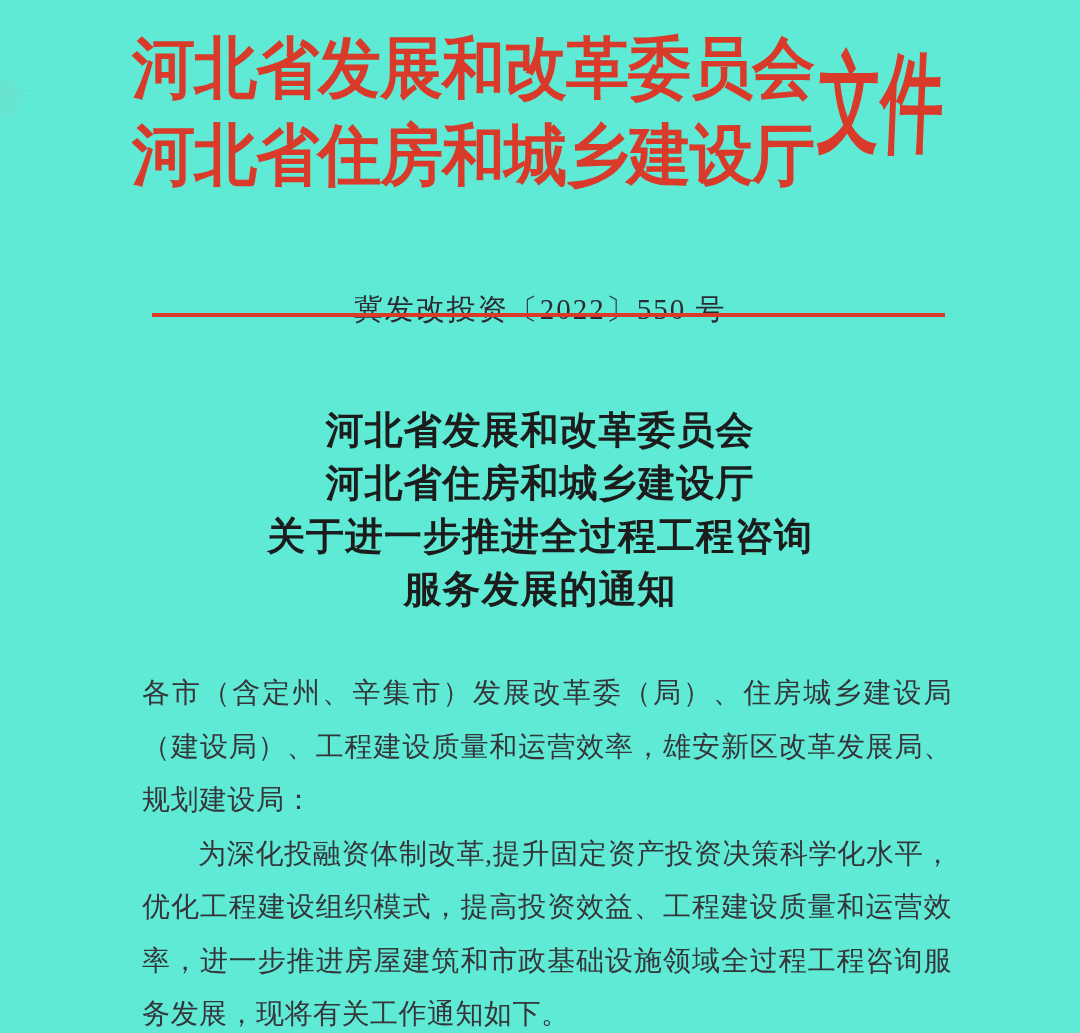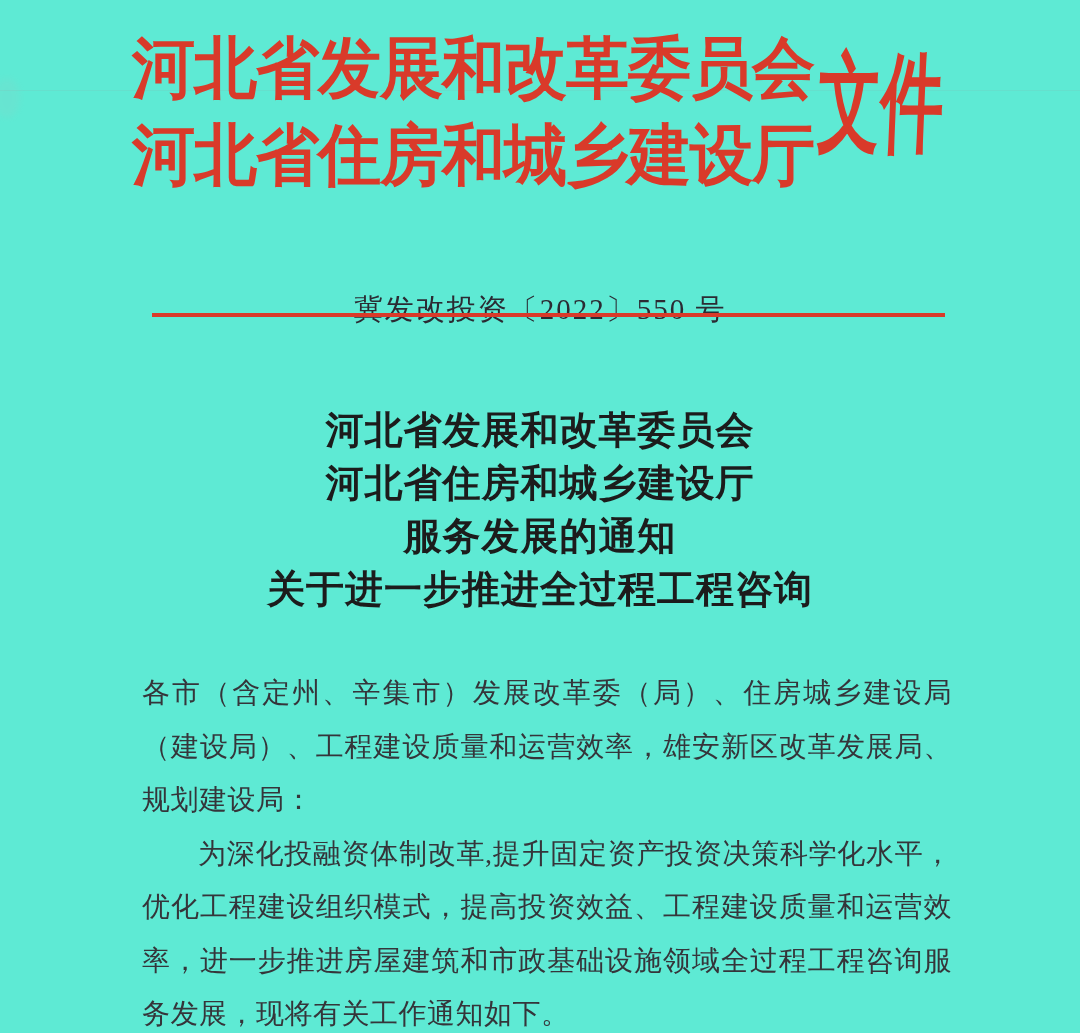--- a/index.html
+++ b/index.html
@@ -141,22 +141,22 @@
     <div class="wenjian">文件</div>
   </header>
 
   <div class="ref-number">冀发改投资〔2022〕550 号</div>
 
   <div class="red-rule"></div>
 
   <div class="title">
     <div>河北省发展和改革委员会</div>
     <div>河北省住房和城乡建设厅</div>
+    <div>关于进一步推进全过程工程咨询</div>
     <div>服务发展的通知</div>
-    <div>关于进一步推进全过程工程咨询</div>
   </div>
 
   <div class="body-text">
     <p>各市（含定州、辛集市）发展改革委（局）、住房城乡建设局（建设局）、工程建设质量和运营效率，雄安新区改革发展局、规划建设局：</p>
     <p class="indent">为深化投融资体制改革,提升固定资产投资决策科学化水平，优化工程建设组织模式，提高投资效益、工程建设质量和运营效率，进一步推进房屋建筑和市政基础设施领域全过程工程咨询服务发展，现将有关工作通知如下。</p>
   </div>
 
 </div>
 
 </body></html>

